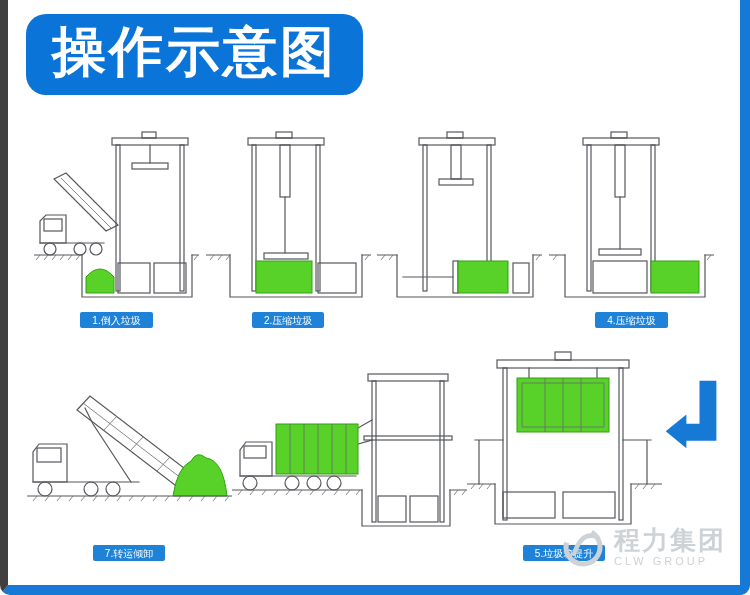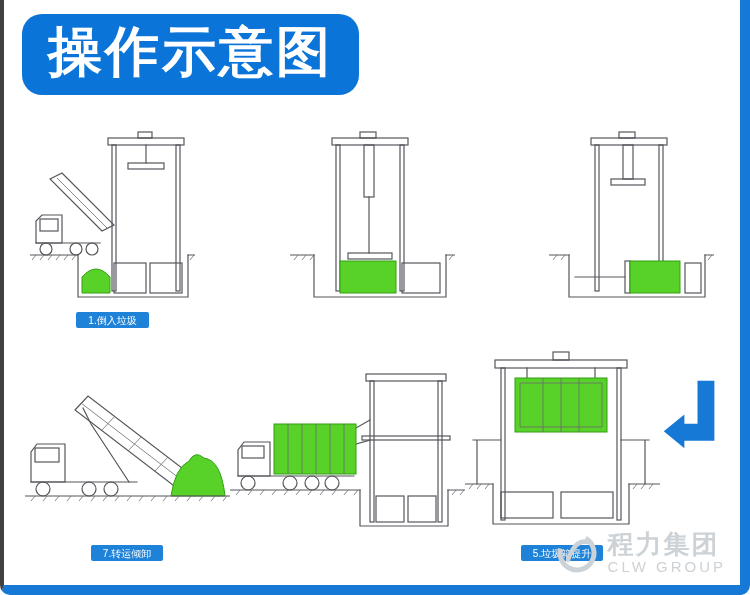--- a/index.html
+++ b/index.html
@@ -1,43 +1,43 @@
 <!DOCTYPE html>
 <html><head>
 <meta charset="utf-8">
 <style>
   * { margin:0; padding:0; box-sizing:border-box; }
   html,body { background:#ffffff; font-family:"Liberation Sans","DejaVu Sans",sans-serif; }
   .page {
     position:relative; width:750px; height:595px; background:#ffffff;
-    border-left:4px solid #404040; border-right:10px solid #1679d6; border-bottom:10px solid #1679d6;
+    border-left:8px solid #404040; border-right:10px solid #1679d6; border-bottom:10px solid #1679d6;
     border-radius:0 0 10px 10px; overflow:hidden;
   }
   .title-badge {
     display:inline-block; margin:14px 0 0 18px; background:#0b74d8; color:#ffffff;
     font-size:54px; font-weight:bold; letter-spacing:3px; padding:8px 26px 14px; border-radius:20px;
     line-height:1.1;
   }
   .row { display:flex; justify-content:space-between; align-items:flex-start; }
   .row1 { margin:36px 26px 0; }
   .row2 { margin:16px 12px 9px;justify-content:center; }
   .step { display:flex; flex-direction:column; align-items:center; }
   .step-label {
     background:#1e82d8; color:#ffffff; font-size:10px; padding:3px 12px 1px;
     border-radius:2px; white-space:nowrap; margin-top:6px; line-height:1.2;
   }
   svg .ln { stroke:#56575c; stroke-width:1.2; fill:none; stroke-linecap:square; }
   svg .thin { stroke:#6a6b70; stroke-width:0.8; fill:none; }
   svg .grn { fill:#58d128; stroke:#33a012; stroke-width:1; }
   .flow-arrow { margin-top:34px; }
   .flow-arrow polygon { fill:#1679d6; }
-  .watermark { position:absolute; right:14px; bottom:8px; display:flex; align-items:center; gap:7px; }
+  .watermark { position:absolute; right:14px; bottom:14px; display:flex; align-items:center; gap:7px; }
   .wm-text { color:#cdd2d6; text-align:left; }
   .wm-cn { font-size:26px; font-weight:bold; letter-spacing:2px; line-height:1.05; }
-  .wm-en { font-size:15px; letter-spacing:3px; }
+  .wm-en { font-size:11px; letter-spacing:3px; }
 </style>
 </head>
 <body>
 
 <div class="page">
 
   <div class="title-badge">操作示意图</div>
 
   
   <div class="row row1">
@@ -86,20 +86,21 @@
           <rect class="ln" x="58" y="122" width="44" height="6"></rect>
         </g>
         <g>
           <path class="ln" d="M0 124 H24 M156 124 H165"></path>
           <path class="thin" d="M8 124 l-4 5 M16 124 l-4 5 M24 124 l-4 5 M163 124 l-4 5"></path>
           <path class="ln" d="M24 124 V166 H156 V124"></path>
           <rect class="grn" x="50" y="130" width="56" height="32"></rect>
           <rect class="ln" x="112" y="132" width="38" height="30"></rect>
         </g>
       </svg>
+      <div class="step-label">2.压缩垃圾</div>
     </div>
 
     <div class="step">
       <svg width="165" height="175" viewBox="0 0 165 175">
         <g>
           <rect class="ln" x="70" y="1" width="16" height="6"></rect>
           <rect class="ln" x="42" y="7" width="76" height="7"></rect>
           <rect class="ln" x="46" y="14" width="4" height="146"></rect>
           <rect class="ln" x="110" y="14" width="4" height="146"></rect>
           <rect class="ln" x="74" y="14" width="10" height="34"></rect>
@@ -110,20 +111,41 @@
           <path class="thin" d="M8 124 l-4 5 M16 124 l-4 5 M163 124 l-4 5"></path>
           <path class="ln" d="M20 124 V166 H156 V124"></path>
           <path class="ln" d="M26 146 H76"></path>
           <rect class="ln" x="76" y="130" width="5" height="32"></rect>
           <rect class="grn" x="81" y="130" width="50" height="32"></rect>
           <rect class="ln" x="136" y="132" width="16" height="30"></rect>
         </g>
       </svg>
     </div>
 
+    <div class="step">
+      <svg width="165" height="175" viewBox="0 0 165 175">
+        <g>
+          <rect class="ln" x="62" y="1" width="16" height="6"></rect>
+          <rect class="ln" x="34" y="7" width="76" height="7"></rect>
+          <rect class="ln" x="38" y="14" width="4" height="146"></rect>
+          <rect class="ln" x="102" y="14" width="4" height="146"></rect>
+          <rect class="ln" x="66" y="14" width="10" height="52"></rect>
+          <path class="ln" d="M71 66 V118"></path>
+          <rect class="ln" x="50" y="118" width="42" height="6"></rect>
+        </g>
+        <g>
+          <path class="ln" d="M0 124 H16 M156 124 H165"></path>
+          <path class="thin" d="M8 124 l-4 5 M162 124 l-4 5"></path>
+          <path class="ln" d="M16 124 V166 H156 V124"></path>
+          <rect class="ln" x="44" y="130" width="54" height="32"></rect>
+          <rect class="grn" x="102" y="130" width="48" height="32"></rect>
+        </g>
+      </svg>
+      <div class="step-label">4.压缩垃圾</div>
+    </div>
 
   </div>
 
   
   <div class="row row2">
 
     <div class="step">
       <svg width="205" height="195" viewBox="0 0 205 195">
         <g>
           <path class="ln" d="M50 66 L63 52 L170 134 L157 148 Z"></path>

